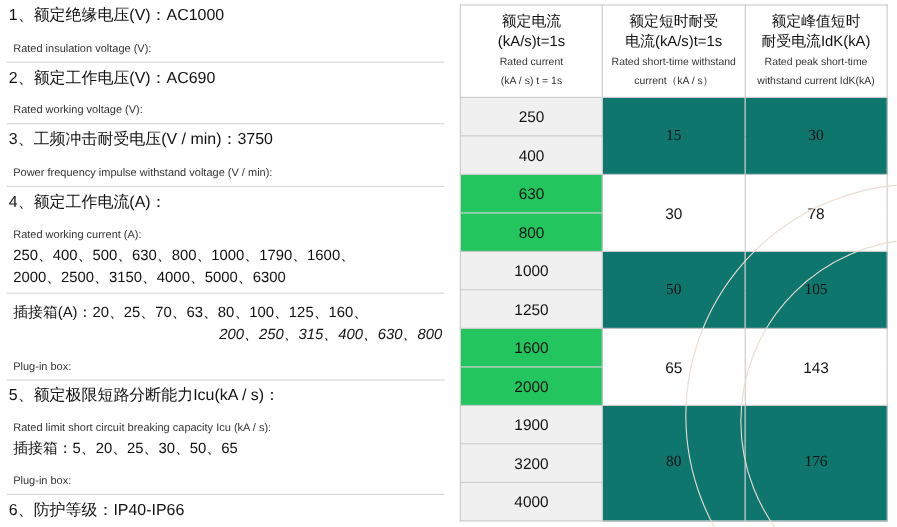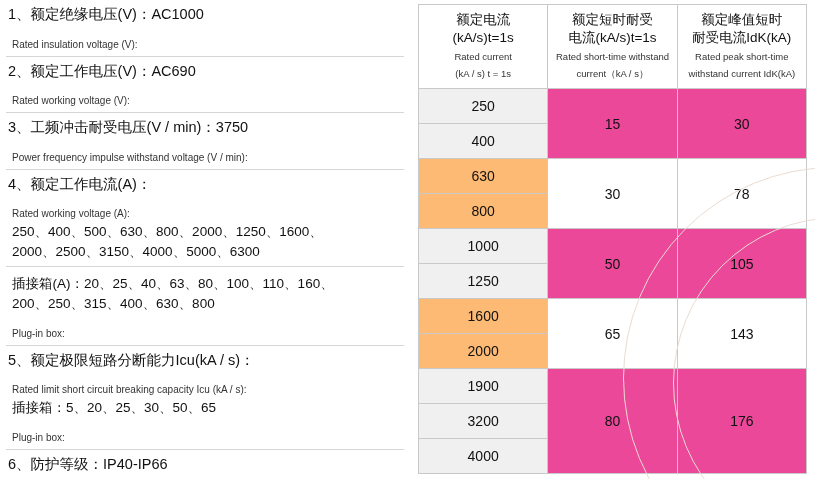--- a/index.html
+++ b/index.html
@@ -54,21 +54,22 @@
     font-size: 13.5px;
     line-height: 1.45;
     color: #111;
     margin-top: 2px;
   }
   .spec-values .ln2 {
     display: block;
   }
   .center-ln {
     display: block;
-    text-align: left;
+    text-align: right;
+    font-style: italic;
   }
   .pad-left {
     padding-left: 4px;
   }
 
   
   .table-panel {
     position: relative;
     width: 405px;
     box-sizing: border-box;
@@ -111,24 +112,24 @@
     padding: 0;
   }
   td.val {
     font-size: 14px;
     color: #111;
   }
   tbody tr.shade td {
     background: #f0f0f0;
   }
   tbody tr.plain td {
-    background: #fdba74;
-  }
-  
-  td.val.shade-cell { background: #ec4899; }
+    background: #22c55e;
+  }
+  
+  td.val.shade-cell { background: #0f766e; font-family: Liberation Serif, serif; }
   td.val.plain-cell { background: #ffffff; }
 
   
   .arc {
     position: absolute;
     border: 1px solid #e9dcd2;
     border-radius: 50%;
     pointer-events: none;
   }
   .arc1 {
@@ -157,30 +158,30 @@
       <div class="spec-sub pad-left">Rated working voltage (V):</div>
     </div>
 
     <div class="spec-row">
       <div class="spec-main"><span>3、</span><span>工频冲击耐受电压(V / min)：3750</span></div>
       <div class="spec-sub pad-left">Power frequency impulse withstand voltage (V / min):</div>
     </div>
 
     <div class="spec-row">
       <div class="spec-main"><span>4、</span><span>额定工作电流(A)：</span></div>
-      <div class="spec-sub pad-left">Rated working voltage (A):</div>
+      <div class="spec-sub pad-left">Rated working current (A):</div>
       <div class="spec-values pad-left">
-        <span class="ln2">250、400、500、630、800、2000、1250、1600、</span>
+        <span class="ln2">250、400、500、630、800、1000、1790、1600、</span>
         <span class="ln2">2000、2500、3150、4000、5000、6300</span>
       </div>
     </div>
 
     <div class="spec-row">
       <div class="spec-values pad-left">
-        <span class="ln2">插接箱(A)：20、25、40、63、80、100、110、160、</span>
+        <span class="ln2">插接箱(A)：20、25、70、63、80、100、125、160、</span>
         <span class="ln2 center-ln">200、250、315、400、630、800</span>
       </div>
       <div class="spec-sub pad-left">Plug-in box:</div>
     </div>
 
     <div class="spec-row">
       <div class="spec-main"><span>5、</span><span>额定极限短路分断能力Icu(kA / s)：</span></div>
       <div class="spec-sub pad-left">Rated limit short circuit breaking capacity Icu (kA / s):</div>
       <div class="spec-values pad-left">
         <span class="ln2">插接箱：5、20、25、30、50、65</span>

